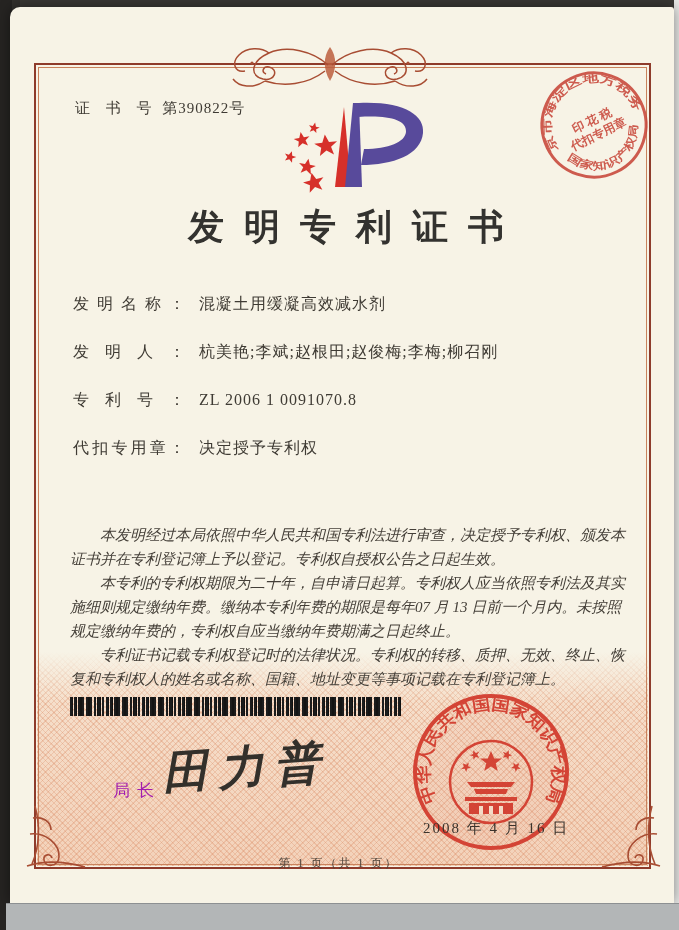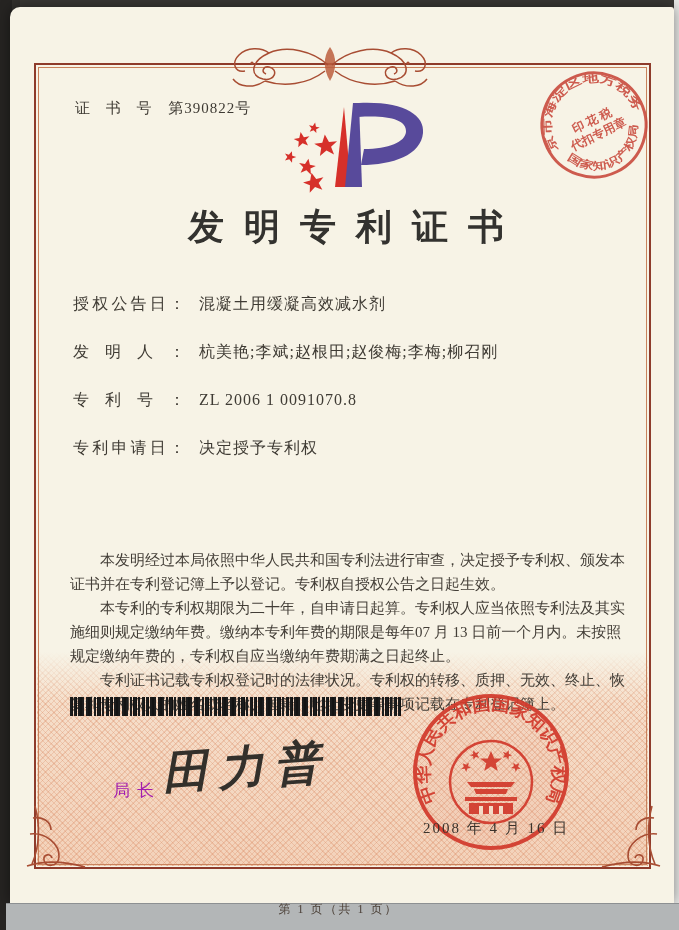--- a/index.html
+++ b/index.html
@@ -24,35 +24,35 @@
       linear-gradient(180deg,#f7f3e6 0%, rgba(247,243,230,0) 24%),
       repeating-linear-gradient(45deg, rgba(216,132,92,.28) 0 1px, rgba(0,0,0,0) 1px 4px),
       repeating-linear-gradient(-45deg, rgba(216,132,92,.28) 0 1px, rgba(0,0,0,0) 1px 4px),
       linear-gradient(180deg,#f6e2cf,#f3d2ba);
   }
   .ornament-top{position:absolute;left:215px;top:34px;z-index:3;}
   .corner{position:absolute;z-index:3;}
   .corner.bl{left:13px;top:797px;}
   .corner.br{left:588px;top:797px;transform:scaleX(-1);}
   .cert-no{position:absolute;left:65px;top:92px;z-index:4;font-size:15px;color:#3e3a33;letter-spacing:1px;}
-  .cert-no .lbl{letter-spacing:6px;margin-right:6px;}
+  .cert-no .lbl{letter-spacing:6px;}
   .logo{position:absolute;left:275px;top:86px;z-index:4;}
   .tax-stamp{position:absolute;left:524px;top:58px;z-index:4;opacity:.88;}
   .title{
     position:absolute;left:0;right:0;top:196px;margin:0;z-index:4;
     text-align:center;font-size:36px;font-weight:600;color:#33322f;
     letter-spacing:20px;padding-left:28px;
   }
   .fields{position:absolute;left:63px;top:283px;z-index:4;}
   .field-row{font-size:16px;line-height:27px;margin-bottom:21px;color:#3f3b34;white-space:nowrap;}
   .flabel{display:inline-block;width:112px;text-align:justify;text-align-last:justify;margin-right:14px;}
   .fvalue{letter-spacing:1px;text-align:right;}
   .body-text{
-    position:absolute;left:60px;top:541px;width:556px;z-index:4;
-    font-size:15px;line-height:24px;color:#433e37;
+    position:absolute;left:60px;top:516px;width:556px;z-index:4;
+    font-size:15px;line-height:24px;color:#433e37;font-style:italic;
   }
   .body-text p{margin:0;text-indent:2em;}
   .barcode{
     position:absolute;left:60px;top:690px;width:332px;height:19px;z-index:4;
     background:
       repeating-linear-gradient(90deg,#1c1c1c 0 2px, rgba(0,0,0,0) 2px 4px),
       repeating-linear-gradient(90deg,#141414 0 3px, rgba(0,0,0,0) 3px 9px),
       repeating-linear-gradient(90deg,#101010 0 1px, rgba(0,0,0,0) 1px 6px);
   }
   .sig-title{position:absolute;left:103px;top:772px;z-index:4;font-size:17px;letter-spacing:7px;color:#a21caf;}
@@ -61,21 +61,21 @@
     font-size:46px;font-weight:600;font-style:italic;color:#33302b;
     letter-spacing:10px;transform:rotate(-4deg);
   }
   .seal{position:absolute;left:396px;top:680px;z-index:4;opacity:.93;}
   .issue-date{
     position:absolute;left:398px;top:812px;width:176px;z-index:5;
     text-align:center;font-size:15px;letter-spacing:2px;color:#3b332c;
   }
   .footer{
     position:absolute;left:0;right:7px;top:848px;z-index:5;
-    text-align:center;font-size:12px;color:#4c4138;letter-spacing:2px;margin-top:46px;
+    text-align:center;font-size:12px;color:#4c4138;letter-spacing:2px;
   }
 </style>
 </head>
 <body>
 
 <div class="right-strip"></div>
 
 <div class="paper">
 
   <div class="pink-band"></div>
@@ -158,30 +158,30 @@
       <text font-size="10.5" font-weight="bold">
         <textPath href="#stampBot" startOffset="50%" text-anchor="middle" textLength="98" lengthAdjust="spacingAndGlyphs">国家知识产权局</textPath>
       </text>
     </g>
   </svg>
 
   <h1 class="title">发明专利证书</h1>
 
   <div class="fields">
     <div class="field-row">
-      <span class="flabel">授权公告日：</span><span class="fvalue">混凝土用缓凝高效减水剂</span>
+      <span class="flabel">发明名称：</span><span class="fvalue">混凝土用缓凝高效减水剂</span>
     </div>
     <div class="field-row">
       <span class="flabel">发明人：</span><span class="fvalue">杭美艳;李斌;赵根田;赵俊梅;李梅;柳召刚</span>
     </div>
     <div class="field-row">
       <span class="flabel">专利号：</span><span class="fvalue">ZL 2006 1 0091070.8</span>
     </div>
     <div class="field-row">
-      <span class="flabel">专利申请日：</span><span class="fvalue">决定授予专利权</span>
+      <span class="flabel">代扣专用章：</span><span class="fvalue">决定授予专利权</span>
     </div>
   </div>
 
   <div class="body-text">
     <p>本发明经过本局依照中华人民共和国专利法进行审查，决定授予专利权、颁发本证书并在专利登记簿上予以登记。专利权自授权公告之日起生效。</p>
     <p>本专利的专利权期限为二十年，自申请日起算。专利权人应当依照专利法及其实施细则规定缴纳年费。缴纳本专利年费的期限是每年07 月 13 日前一个月内。未按照规定缴纳年费的，专利权自应当缴纳年费期满之日起终止。</p>
     <p>专利证书记载专利权登记时的法律状况。专利权的转移、质押、无效、终止、恢复和专利权人的姓名或名称、国籍、地址变更等事项记载在专利登记簿上。</p>
   </div>
 
   <div class="barcode"></div>

